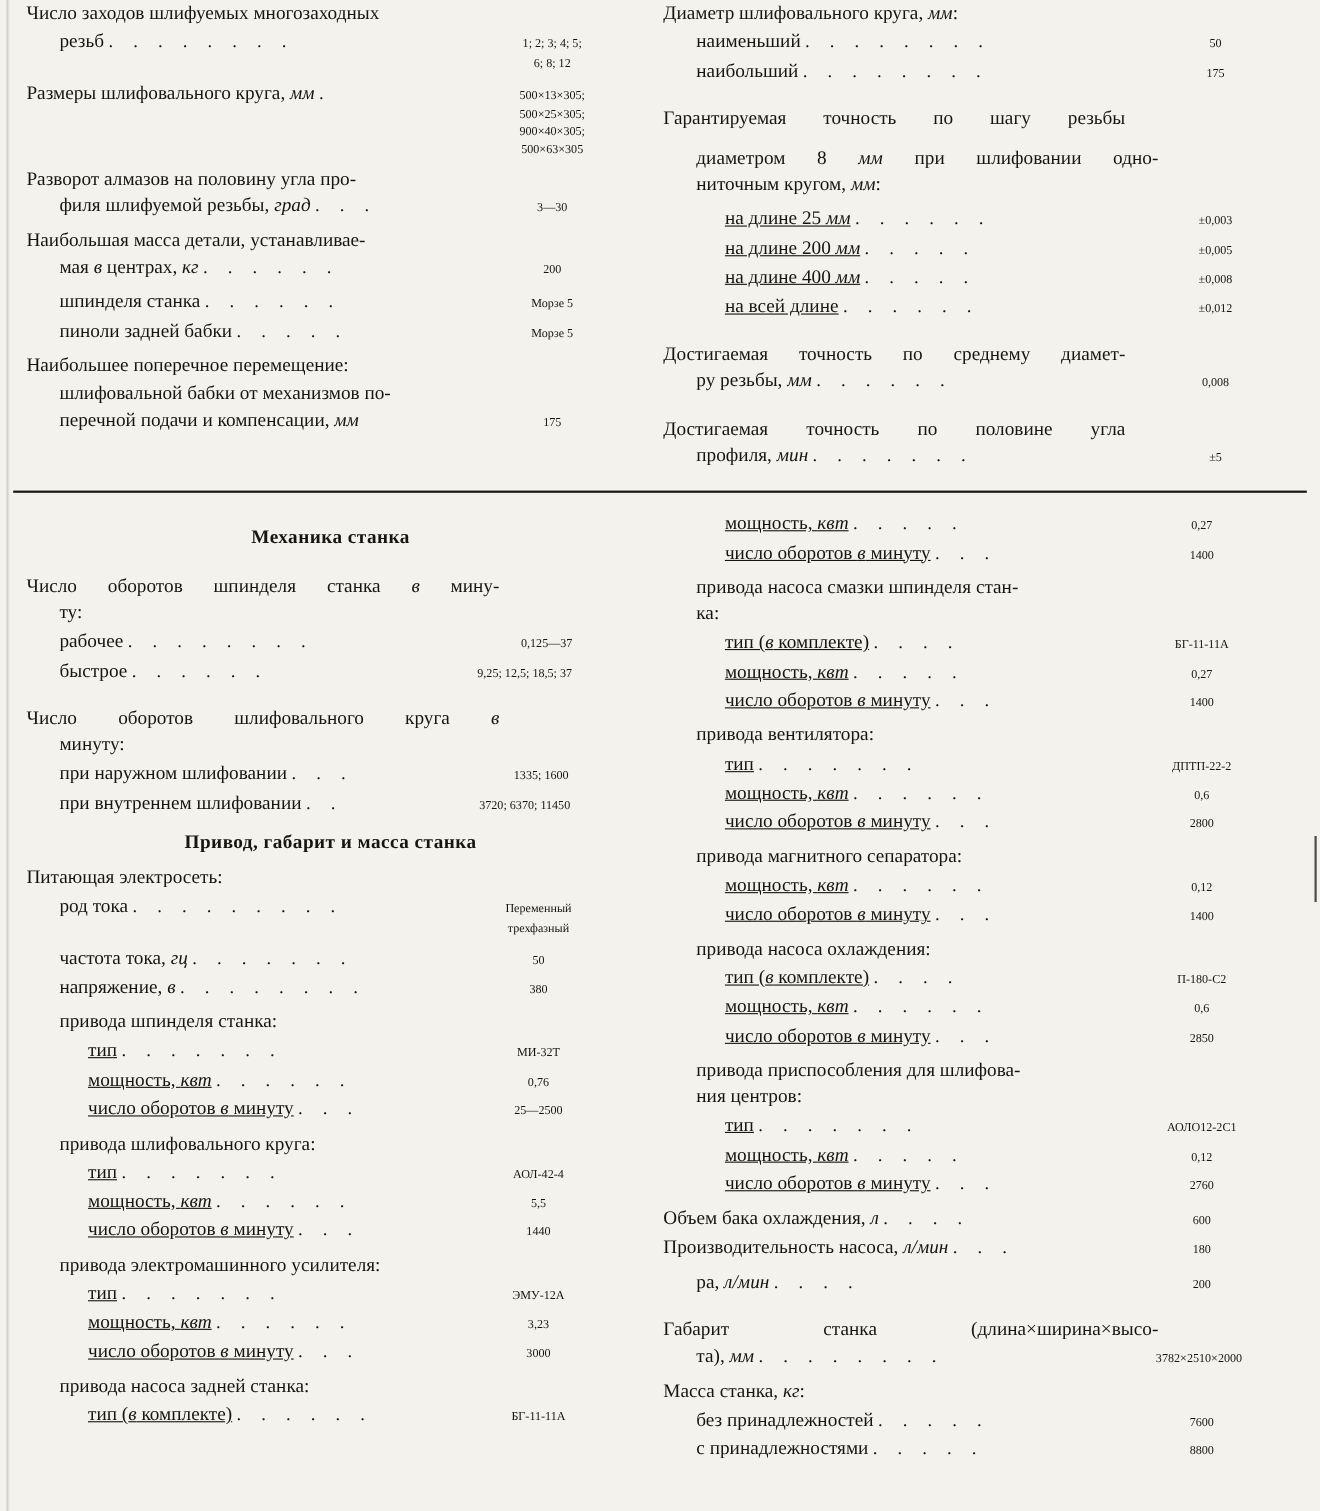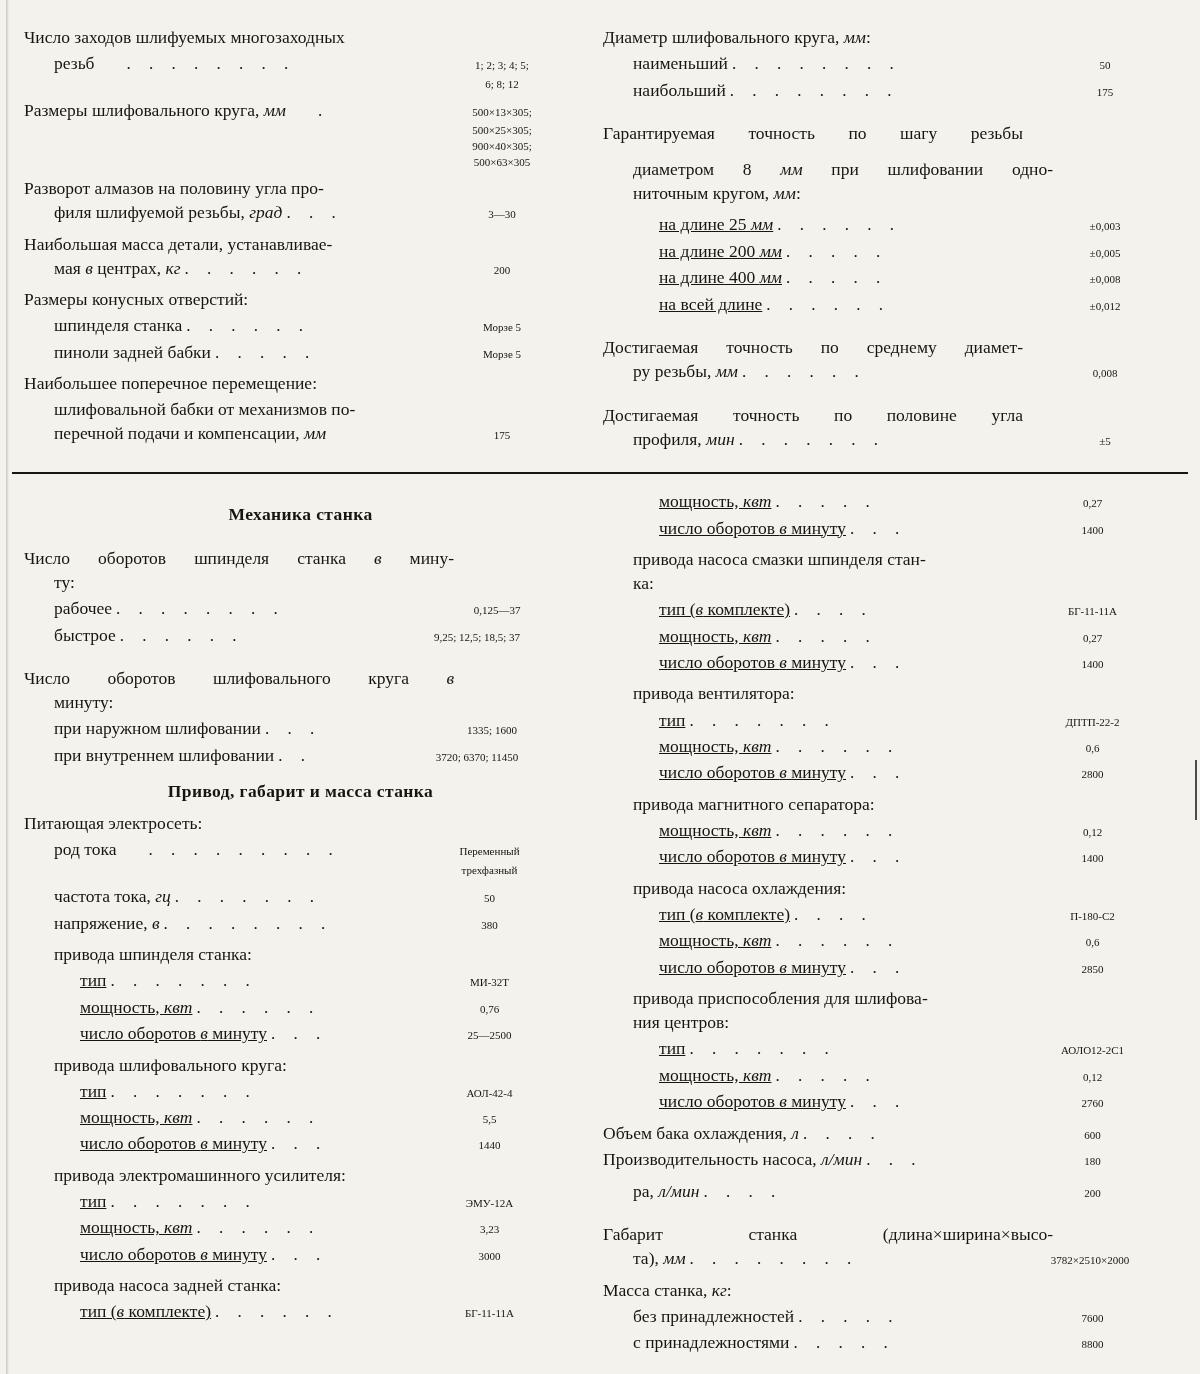--- a/index.html
+++ b/index.html
@@ -33,21 +33,21 @@
     padding-left: 24px;
     padding-right: 8px;
     box-sizing: border-box;
   }
   .col-right {
     width: 615px;
     padding-left: 18px;
     padding-right: 20px;
     box-sizing: border-box;
   }
-  .top-section { padding-top: 26px; }
+  .top-section { }
   .divider {
     border: none;
     border-top: 2px solid #16150f;
     margin: 18px 12px 0 12px;
     width: 1176px;
   }
   .bottom-section { padding-top: 16px; }
 
   
   .row {
@@ -88,21 +88,21 @@
     text-align: center;
     font-weight: bold;
     font-size: 17.5px;
     margin: 14px 0 10px 0;
     letter-spacing: 0.4px;
   }
   
   .vcol-l { width: 150px; }
   .vcol-r { width: 150px; }
   .vcol-rw { width: 175px; }
-  .tight { margin-bottom: 1px; gap: 28px; }
+  .tight { margin-bottom: 1px; }
   .blk { margin-bottom: 8px; }
   .rightedge {
     position: absolute;
     right: 3px;
     top: 760px;
     width: 2px;
     height: 60px;
     background: #16150f;
     opacity: 0.75;
   }
@@ -167,23 +167,20 @@
 
       <div class="row tight">
         <span class="label">Наибольшая масса детали, устанавливае-</span>
       </div>
       <div class="row blk">
         <span class="label indent1">мая <i>в</i> центрах, <i>кг</i></span>
         <span class="leader">. . . . . .</span>
         <span class="value vcol-l">200</span>
       </div>
 
-      <div class="row">
-        <span class="label">Размеры конусных отверстий:</span>
-      </div>
 
       <div class="row">
         <span class="label indent1">шпинделя станка</span>
         <span class="leader">. . . . . .</span>
         <span class="value vcol-l">Морзе 5</span>
       </div>
 
       <div class="row blk">
         <span class="label indent1">пиноли задней бабки</span>
         <span class="leader">. . . . .</span>

